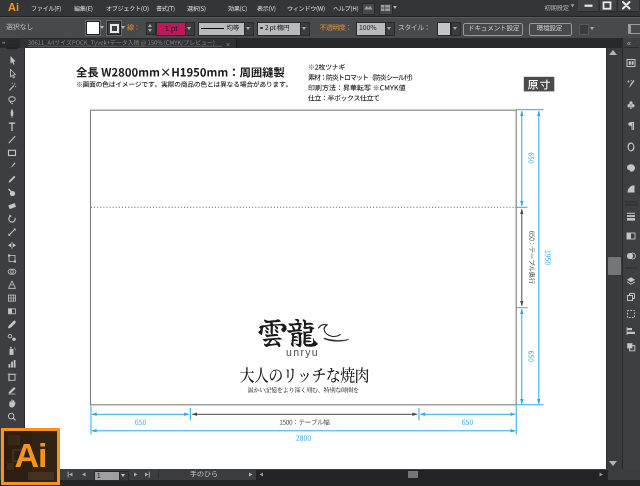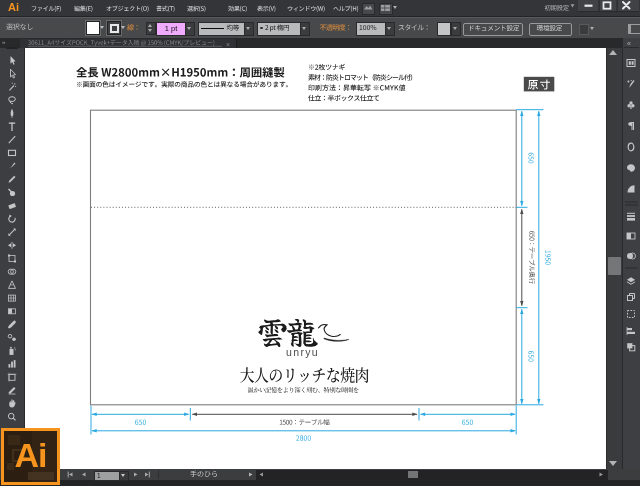--- a/index.html
+++ b/index.html
@@ -22,21 +22,21 @@
 <div class="abs" style="left:100px;top:26px;width:0;height:0;border-left:2.5px solid transparent;border-right:2.5px solid transparent;border-top:3.5px solid #b9bbbc;"></div>
 
 <div class="abs" style="left:107px;top:21px;width:12px;height:12px;background:#3e3f41;border:1px solid #222;box-shadow:0 0 0 1px #6a6b6d;"></div>
 <div class="abs" style="left:109.5px;top:23.5px;width:5px;height:5px;border:2px solid #e8e8e8;"></div>
 <div class="abs" style="left:121px;top:26px;width:0;height:0;border-left:2.5px solid transparent;border-right:2.5px solid transparent;border-top:3.5px solid #b9bbbc;"></div>
 
 <div class="abs" style="left:146px;top:22px;width:8px;height:11px;background:#3b3c3e;border:1px solid #2a2a2c;"></div>
 <div class="abs" style="left:148px;top:24px;width:0;height:0;border-left:2px solid transparent;border-right:2px solid transparent;border-bottom:3px solid #aaacad;"></div>
 <div class="abs" style="left:148px;top:29px;width:0;height:0;border-left:2px solid transparent;border-right:2px solid transparent;border-top:3px solid #aaacad;"></div>
 
-<div class="abs" style="left:156px;top:22px;width:28px;height:12px;background:#f0abfc;border:1px solid #2a2a2c;font-size:7.5px;color:#111;line-height:12px;text-align:center;">1 pt</div>
+<div class="abs" style="left:156px;top:22px;width:28px;height:12px;background:#be185d;border:1px solid #2a2a2c;font-size:7.5px;color:#111;line-height:12px;text-align:center;">1 pt</div>
 <div class="abs" style="left:185px;top:22px;width:8px;height:12px;background:#3b3c3e;border:1px solid #2a2a2c;"></div>
 <div class="abs" style="left:187px;top:27px;width:0;height:0;border-left:2px solid transparent;border-right:2px solid transparent;border-top:3px solid #aaacad;"></div>
 
 <div class="abs" style="left:197.5px;top:22px;width:46px;height:12px;background:#b9babc;border:1px solid #2a2a2c;"></div>
 <div class="abs" style="left:200.5px;top:27.5px;width:23px;height:1.6px;background:#0a0a0a;"></div>
 <div class="abs" style="left:243.5px;top:22px;width:8px;height:12px;background:#3b3c3e;border:1px solid #2a2a2c;"></div>
 <div class="abs" style="left:245.5px;top:27px;width:0;height:0;border-left:2px solid transparent;border-right:2px solid transparent;border-top:3px solid #aaacad;"></div>
 
 <div class="abs" style="left:257px;top:22px;width:42px;height:12px;background:#b9babc;border:1px solid #2a2a2c;"></div>
 <div class="abs" style="left:260px;top:27px;width:3px;height:2px;background:#222;border-radius:50%;"></div>

